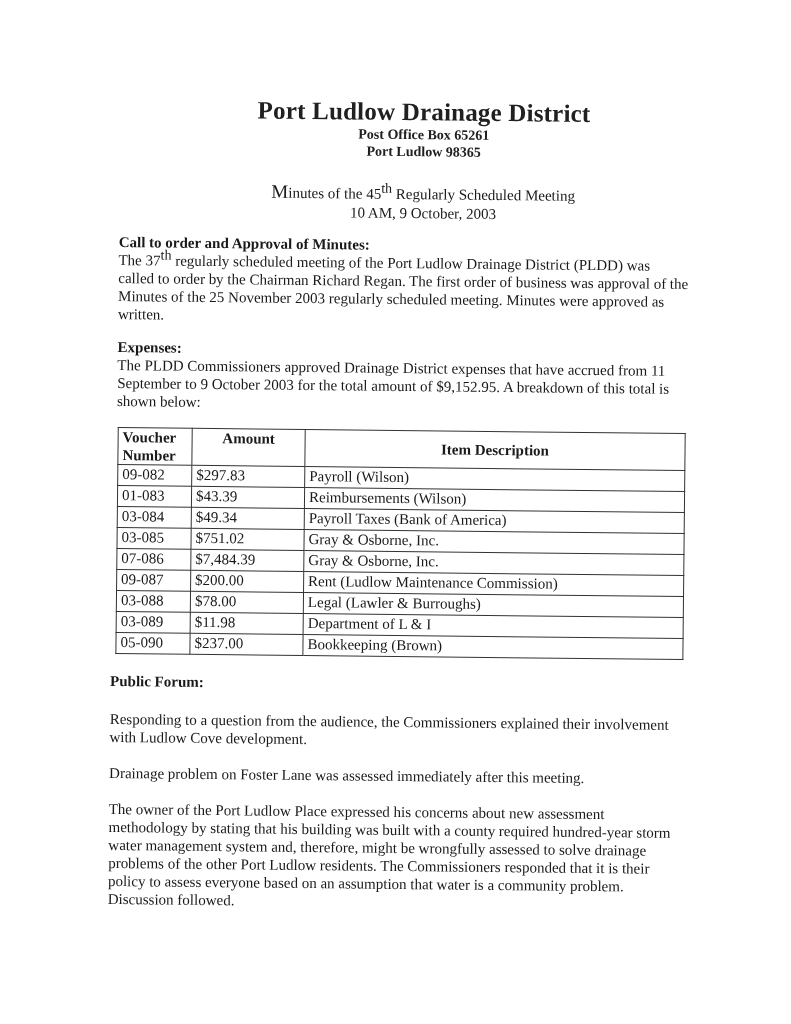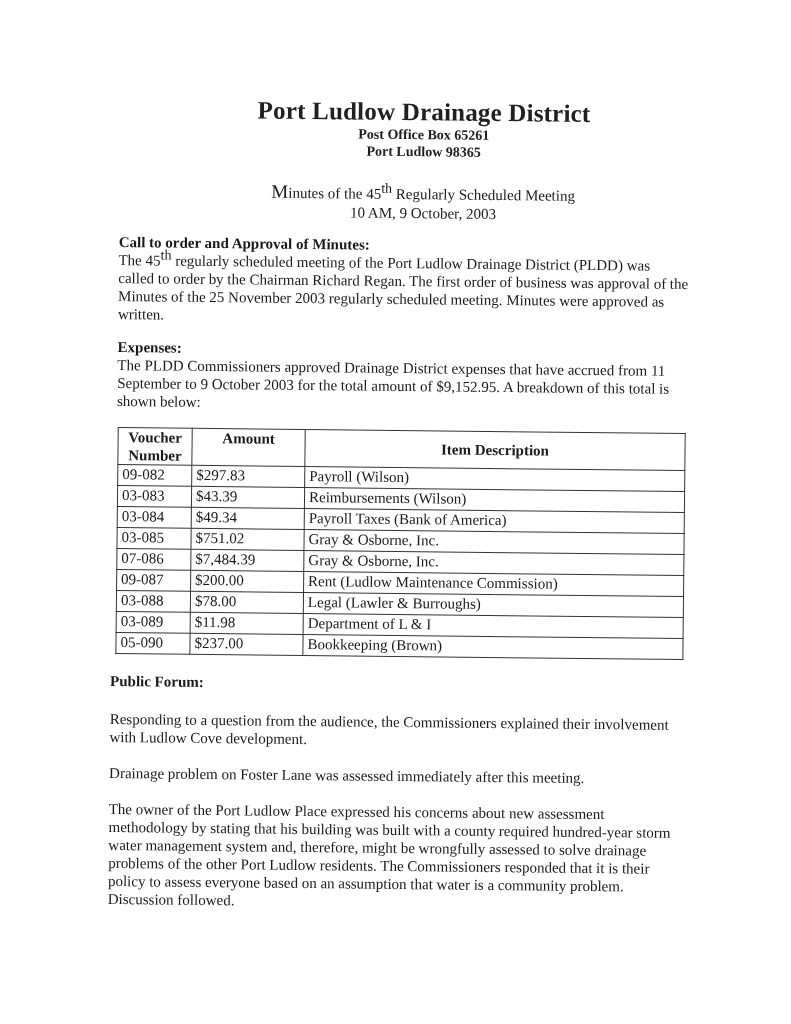--- a/index.html
+++ b/index.html
@@ -84,21 +84,20 @@
     }
     table.expenses th, table.expenses td {
       border: 1px solid #333;
       padding: 0 4px;
       text-align: left;
       vertical-align: top;
     }
     table.expenses th {
       font-weight: bold;
       height: 36px;
-      text-align: center;
     }
     table.expenses th.desc { text-align: center; vertical-align: middle; }
     table.expenses th.amt { text-align: center; }
     table.expenses td { height: 20px; }
     table.expenses col.c1 { width: 74px; }
     table.expenses col.c2 { width: 113px; }
 
     #sec-forum { top: 675px; left: 112px; }
     #sec-forum h3 { margin-bottom: 20px; }
     #sec-forum p { margin-bottom: 18px; }
@@ -114,21 +113,21 @@
     <div class="address">Port Ludlow 98365</div>
   </div>
 
   <div class="meeting">
     <div><span class="big-m">M</span><span>inutes of the 45</span><sup>th</sup><span> Regularly Scheduled Meeting</span></div>
     <div>10 AM, 9 October, 2003</div>
   </div>
 
   <div class="section" id="sec-call">
     <h3>Call to order and Approval of Minutes:</h3>
-    <p><span>The 45</span><sup>th</sup><span> regularly scheduled meeting of the Port Ludlow Drainage District (PLDD) was called to order by the Chairman Richard Regan.  The first order of business was approval of the Minutes of the 25 November 2003 regularly scheduled meeting.  Minutes were approved as written.</span></p>
+    <p><span>The 37</span><sup>th</sup><span> regularly scheduled meeting of the Port Ludlow Drainage District (PLDD) was called to order by the Chairman Richard Regan.  The first order of business was approval of the Minutes of the 25 November 2003 regularly scheduled meeting.  Minutes were approved as written.</span></p>
   </div>
 
   <div class="section" id="sec-expenses">
     <h3>Expenses:</h3>
     <p>The PLDD Commissioners approved Drainage District expenses that have accrued from 11 September to 9 October 2003 for the total amount of $9,152.95.  A breakdown of this total is shown below:</p>
   </div>
 
   <table class="expenses">
     <colgroup>
         <col class="c1">
@@ -142,21 +141,21 @@
         <th class="desc">Item Description</th>
       </tr>
     </thead>
     <tbody>
       <tr>
         <td>09-082</td>
         <td>$297.83</td>
         <td>Payroll (Wilson)</td>
       </tr>
       <tr>
-        <td>03-083</td>
+        <td>01-083</td>
         <td>$43.39</td>
         <td>Reimbursements (Wilson)</td>
       </tr>
       <tr>
         <td>03-084</td>
         <td>$49.34</td>
         <td>Payroll Taxes (Bank of America)</td>
       </tr>
       <tr>
         <td>03-085</td>

